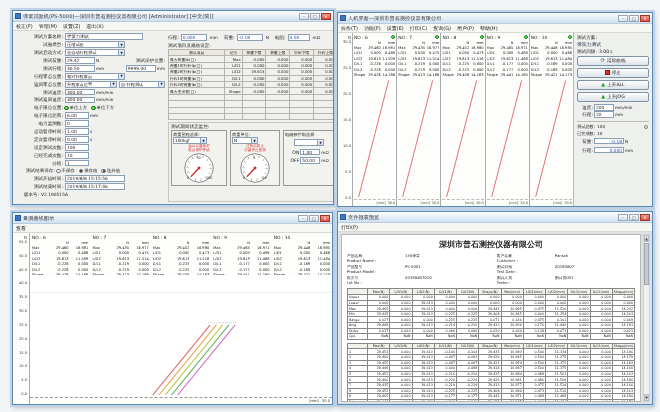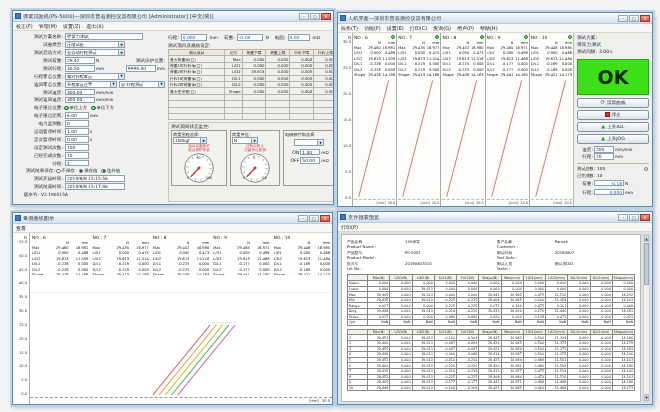--- a/index.html
+++ b/index.html
@@ -731,21 +731,20 @@
         </div>
       </div>
       <div class="sb">
         <span class="sbl">测试方案:</span>
         <span class="sbv">弹簧力测试</span>
         <div class="sbrow">
             <span class="sbl">测试间隔:</span>
             <span class="sbl" style="margin-left:2px">3.00</span>
             <span class="unit">s</span>
           </div>
-        <div class="okbox">OK</div>
         <div class="btn">
             <span class="icn-clear">⟳</span>
             <span>清除曲线</span>
           </div>
         <div class="btn">
             <span class="icn-stop"></span>
             <span>停止</span>
           </div>
         <div class="btn">
             <span class="icn-up">▲</span>
@@ -1073,20 +1072,21 @@
       <span class="wbtn">□</span>
       <span class="wbtn close">✕</span>
     </span>
   </div>
   <div class="mbar">
       <span class="mitem">打印(P)</span>
     </div>
   <div class="cnt">
     <div class="rptwrap">
       <div class="page">
+        <div class="rtitle">深圳市普石测控仪器有限公司</div>
         <div class="rfields">
           <div class="rcol">
               <div class="rfrow">
                 <span class="rfl"><span>产品名称</span><br><span>Product Name :</span></span>
                 <span class="rfv">135弹簧</span>
               </div>
               <div class="rfrow">
                 <span class="rfl"><span>产品型号</span><br><span>Product Model :</span></span>
                 <span class="rfv">PS-5001</span>
               </div>

